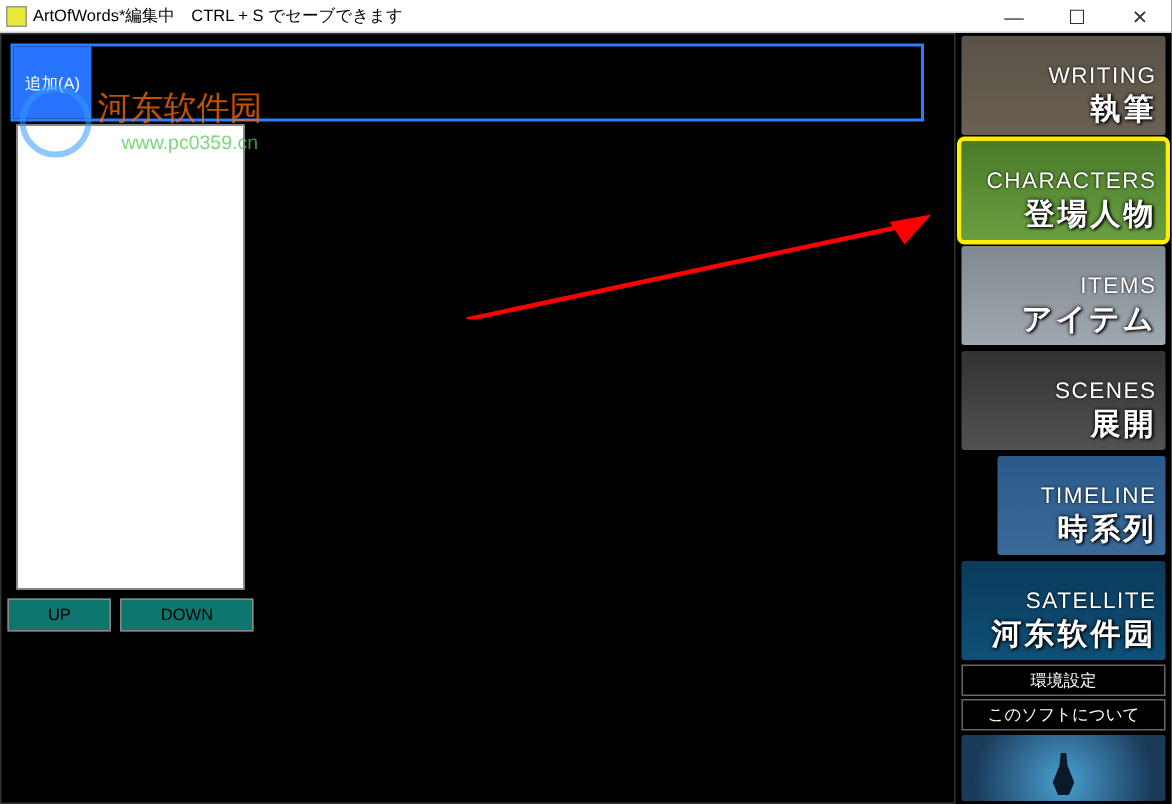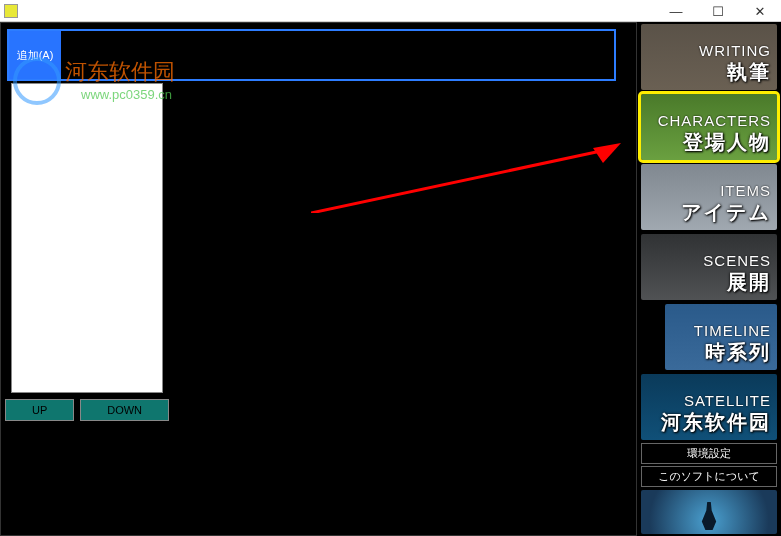--- a/index.html
+++ b/index.html
@@ -38,20 +38,21 @@
     .t-satellite { background:linear-gradient(#0a3a5a,#105078); }
     .link-row { background:#000; border:1px solid #666; color:#fff; font-size:11px; text-align:center; padding:2px 0; margin:1px 4px; }
     .t-last { flex:1; margin:2px 4px; background:radial-gradient(circle at 50% 70%,#4aa0d0 0%,#1a3a5a 80%); position:relative; border-radius:2px; }
     .t-last .silhouette{ position:absolute; bottom:4px; left:50%; transform:translateX(-50%); width:18px; height:28px; background:#0a1a2a; clip-path:polygon(40% 0,60% 0,65% 30%,90% 70%,70% 100%,30% 100%,10% 70%,35% 30%); }
   </style>
 </head>
 <body>
 
 <div class="titlebar">
   <span class="icon"></span>
+  <span>ArtOfWords*編集中　CTRL + S でセーブできます</span>
   <div class="winbtns">
     <div>—</div>
     <div>☐</div>
     <div>✕</div>
   </div>
 </div>
 
 <div class="app">
   <div class="main">
 

